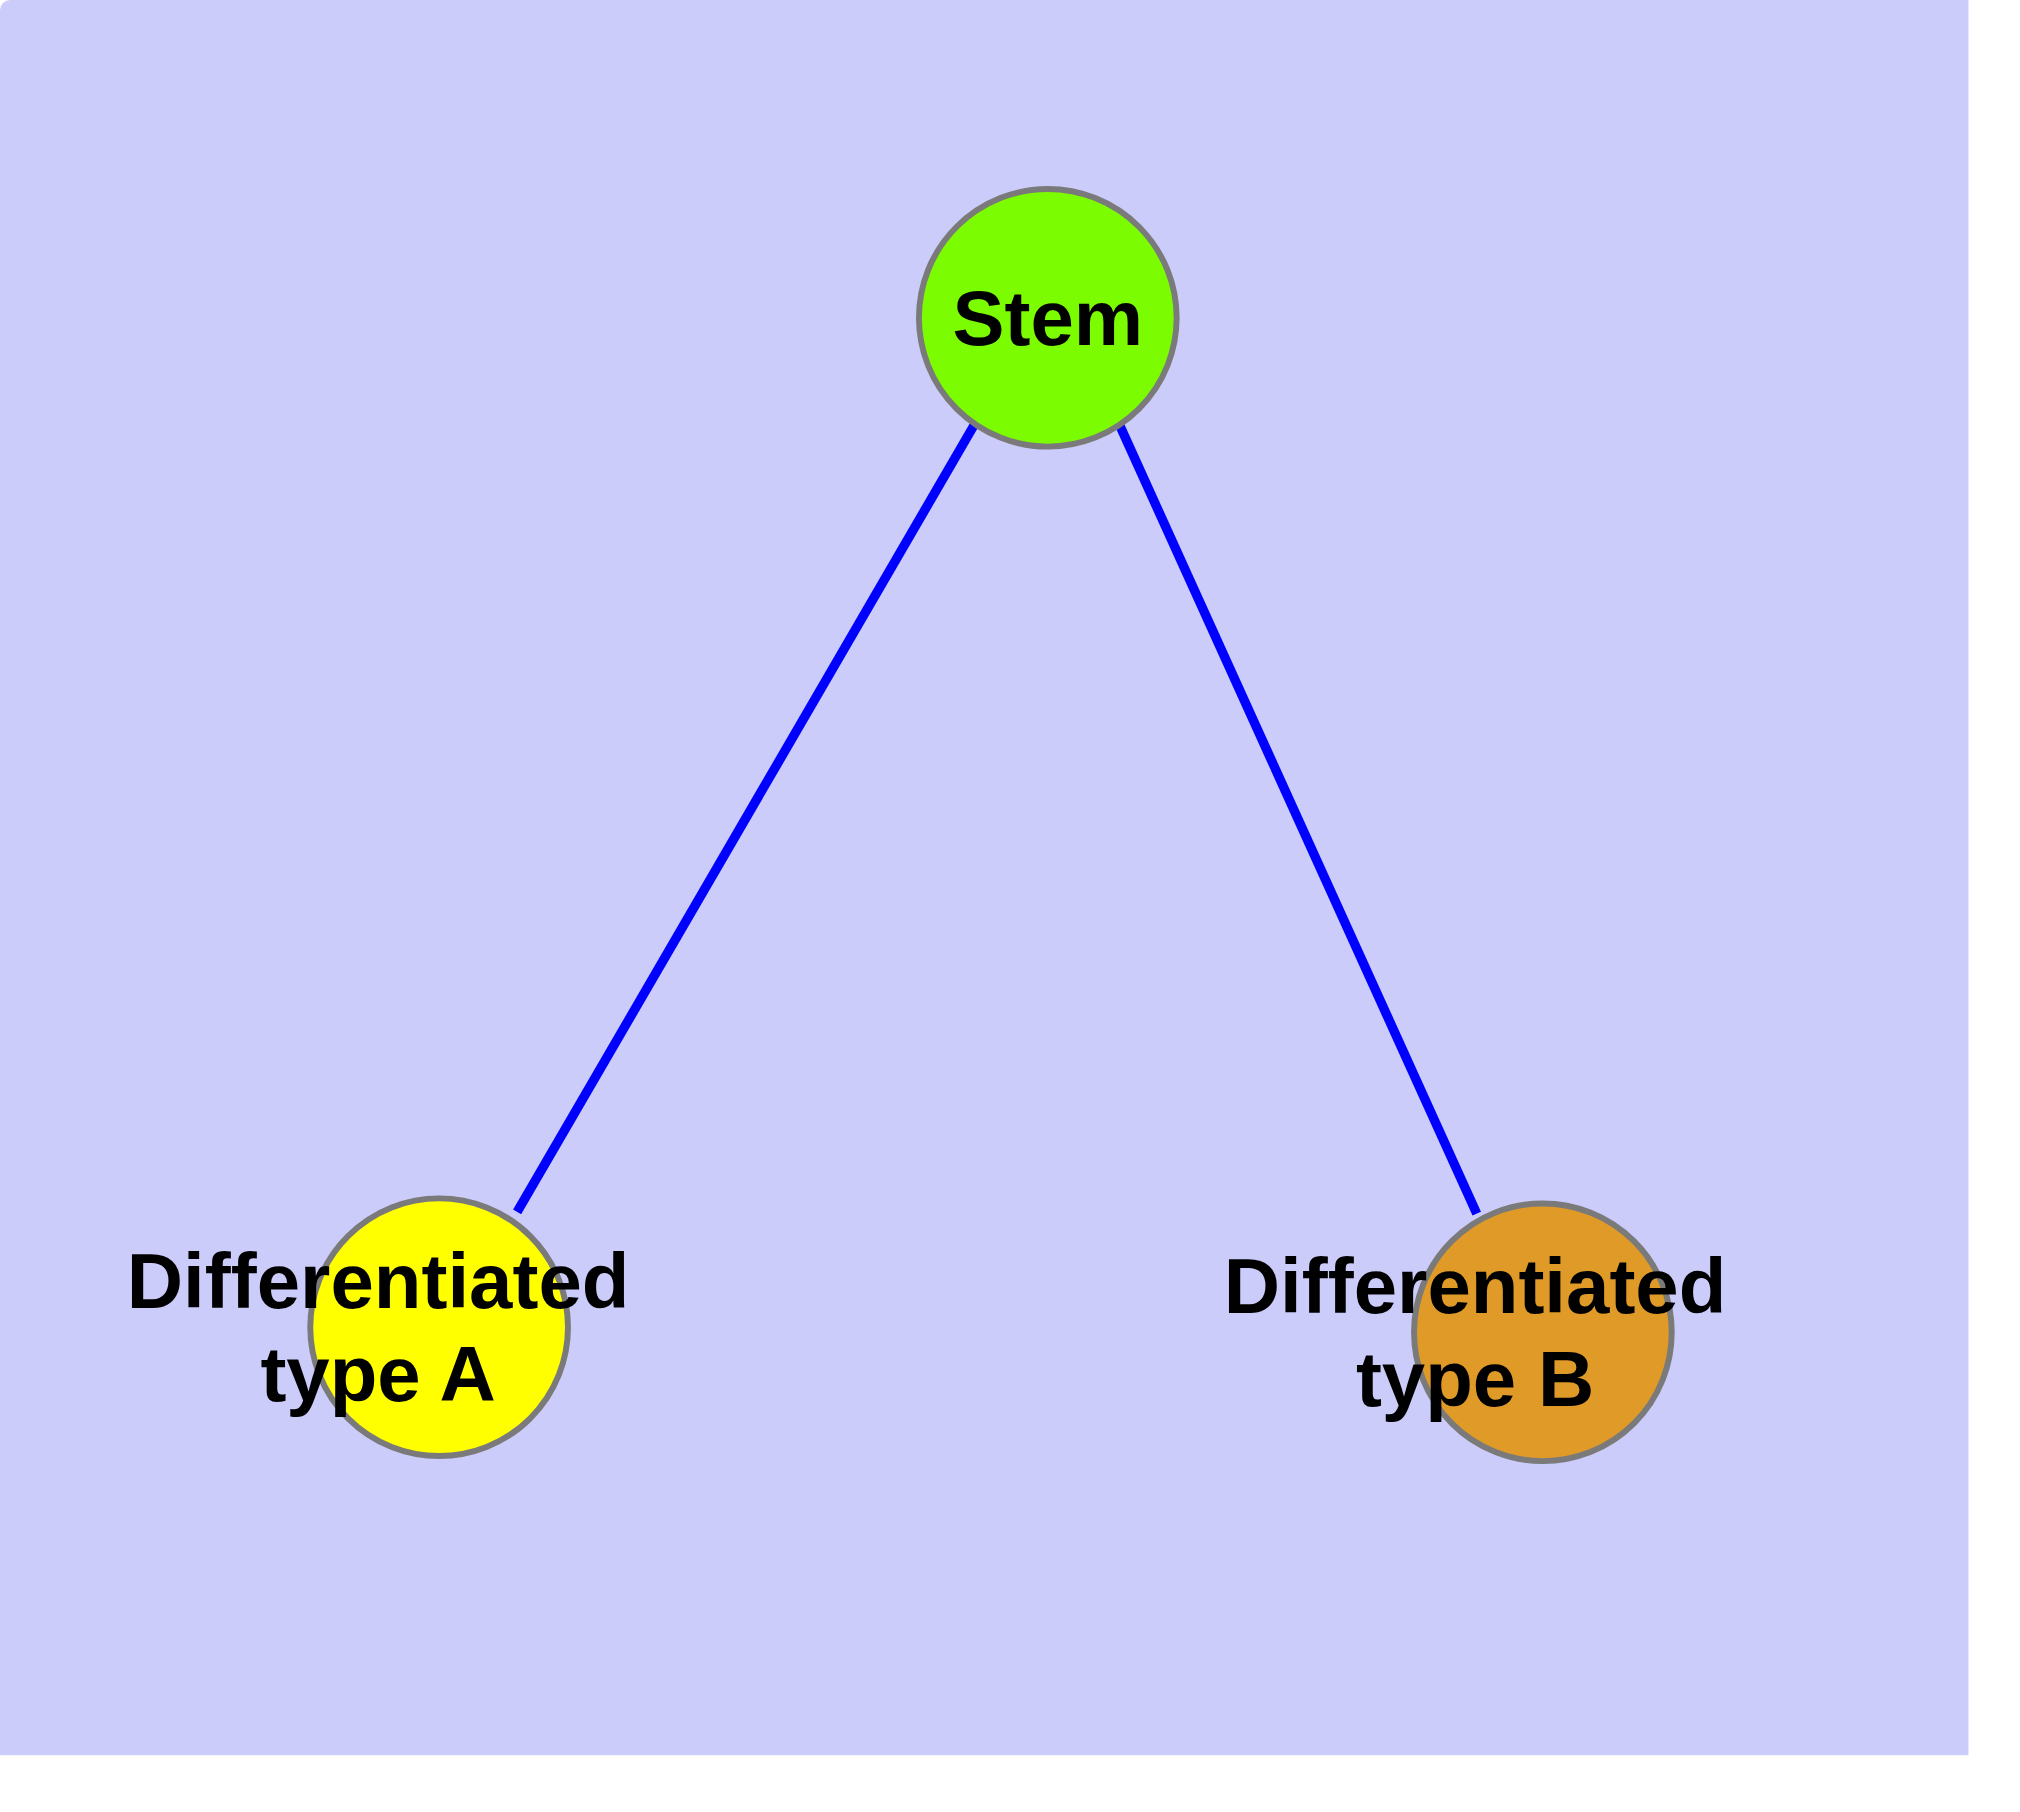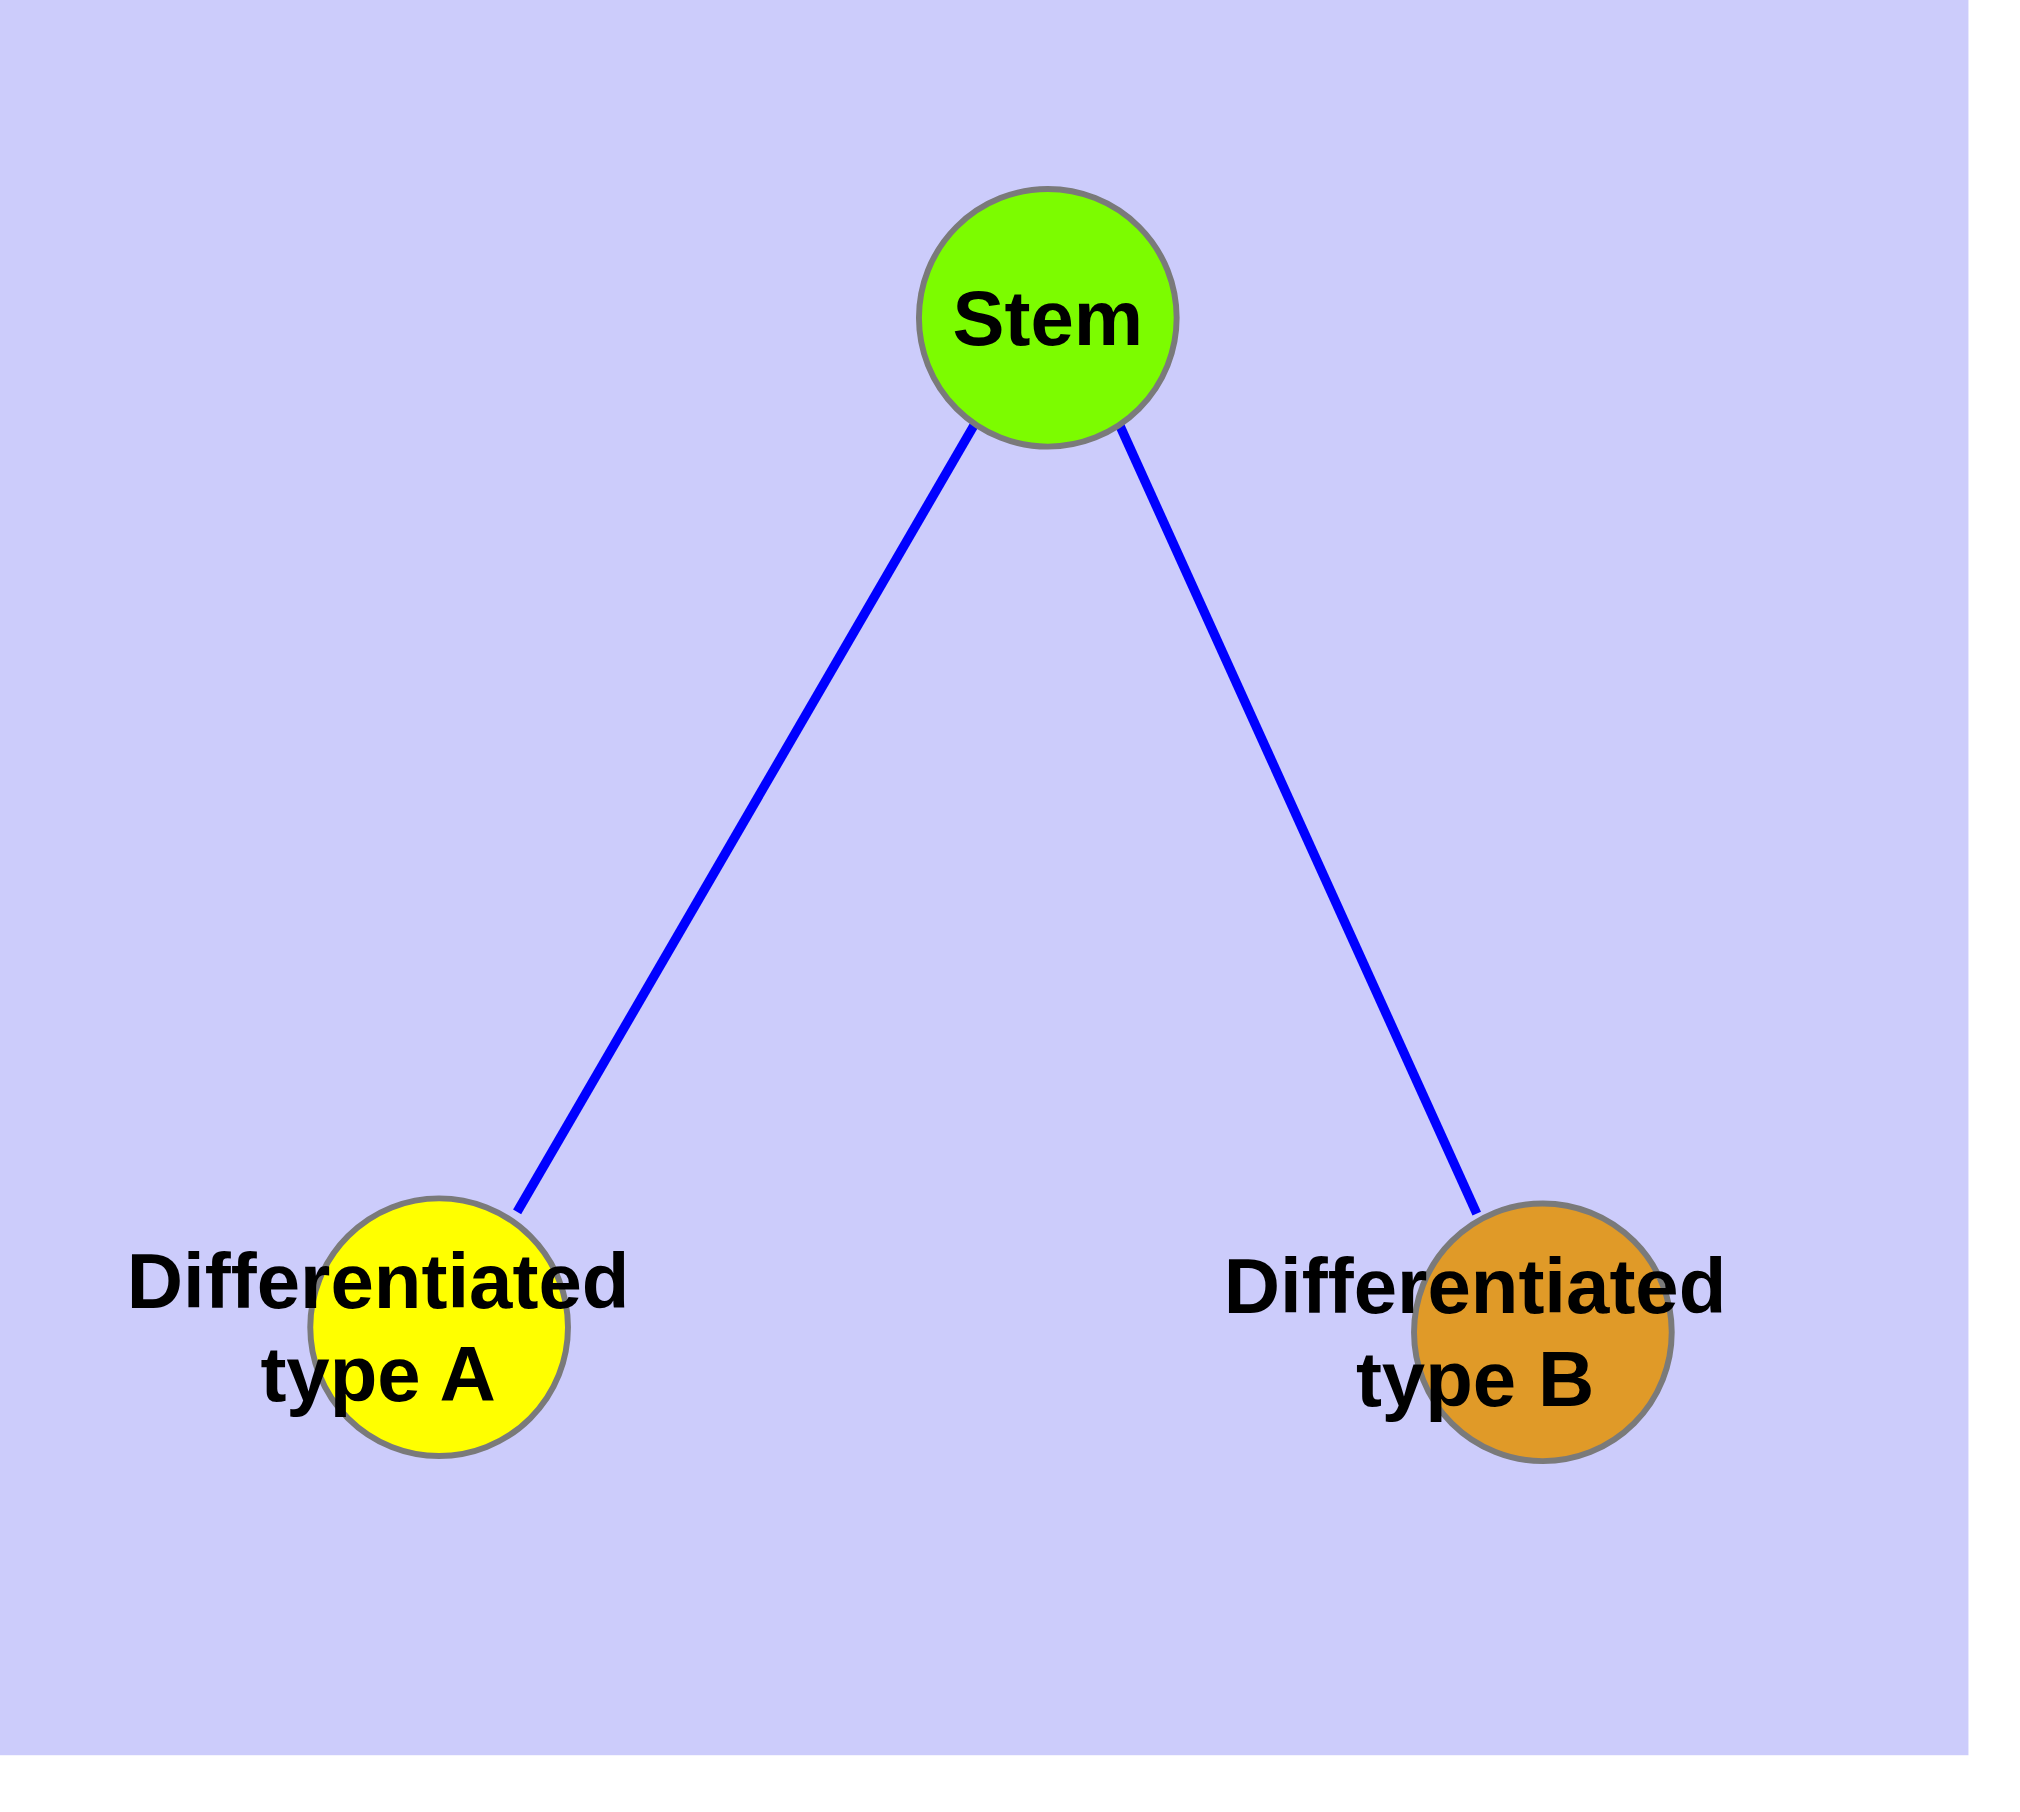--- a/index.html
+++ b/index.html
@@ -25,21 +25,21 @@
   .node-label {
     font-family: "Liberation Sans", sans-serif;
     font-weight: bold;
     fill: #000000;
     text-anchor: middle;
   }
 </style>
 </head>
 <body>
 
-<div id="canvas" style="width: 2021px; height: 1812px;">
+<div id="canvas" style="width: 2021px; height: 1812px; border-radius: 10px;">
   <svg id="graph-svg" viewBox="0 0 2384 2138" preserveAspectRatio="none" xmlns="http://www.w3.org/2000/svg" style="width: 2021px; height: 1812px;">
 
     <rect id="bg-rect" x="0" y="0" width="2322" height="2071" fill="#ccccfb"></rect>
 
     <g id="edges-layer">
         <line x1="1150" y1="500" x2="610" y2="1430" stroke="#0000ff" stroke-width="11" stroke-linecap="butt"></line>
         <line x1="1320" y1="500" x2="1742" y2="1432" stroke="#0000ff" stroke-width="11" stroke-linecap="butt"></line>
       </g>
     <g id="nodes-layer">
         <circle cx="1236" cy="375" r="152" fill="#7cfc00" stroke="#7a7a7a" stroke-width="7"></circle>

